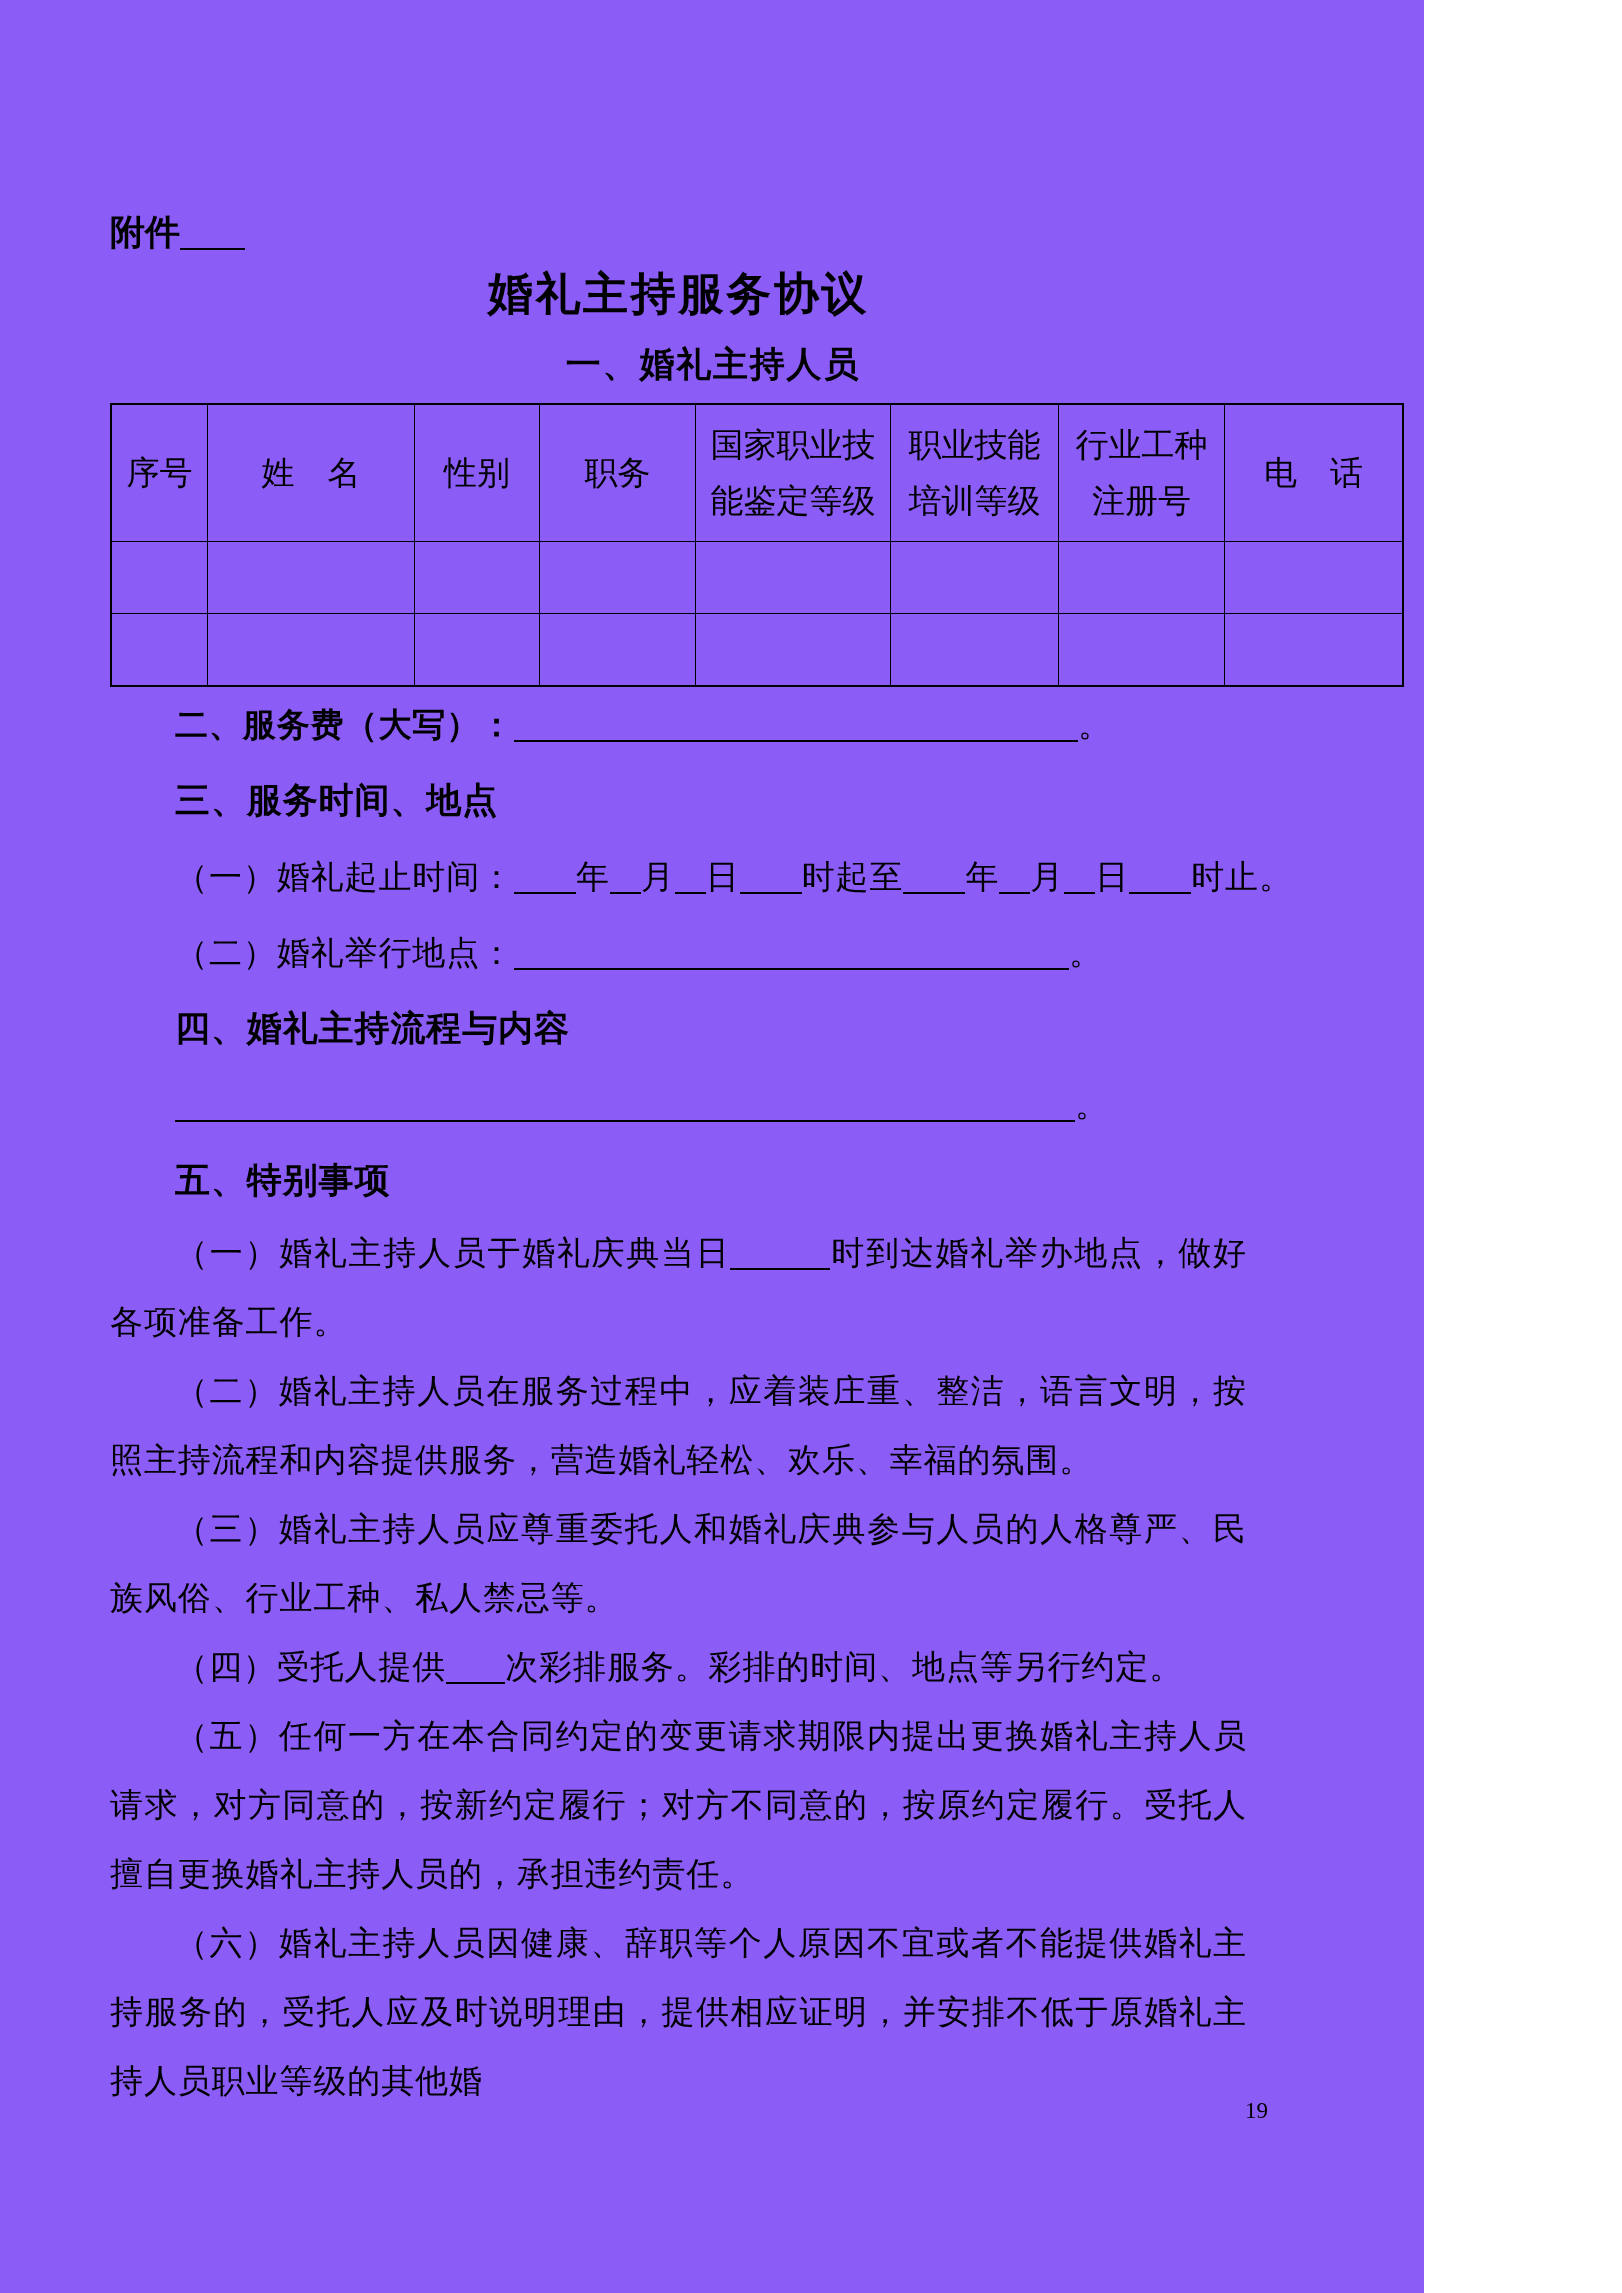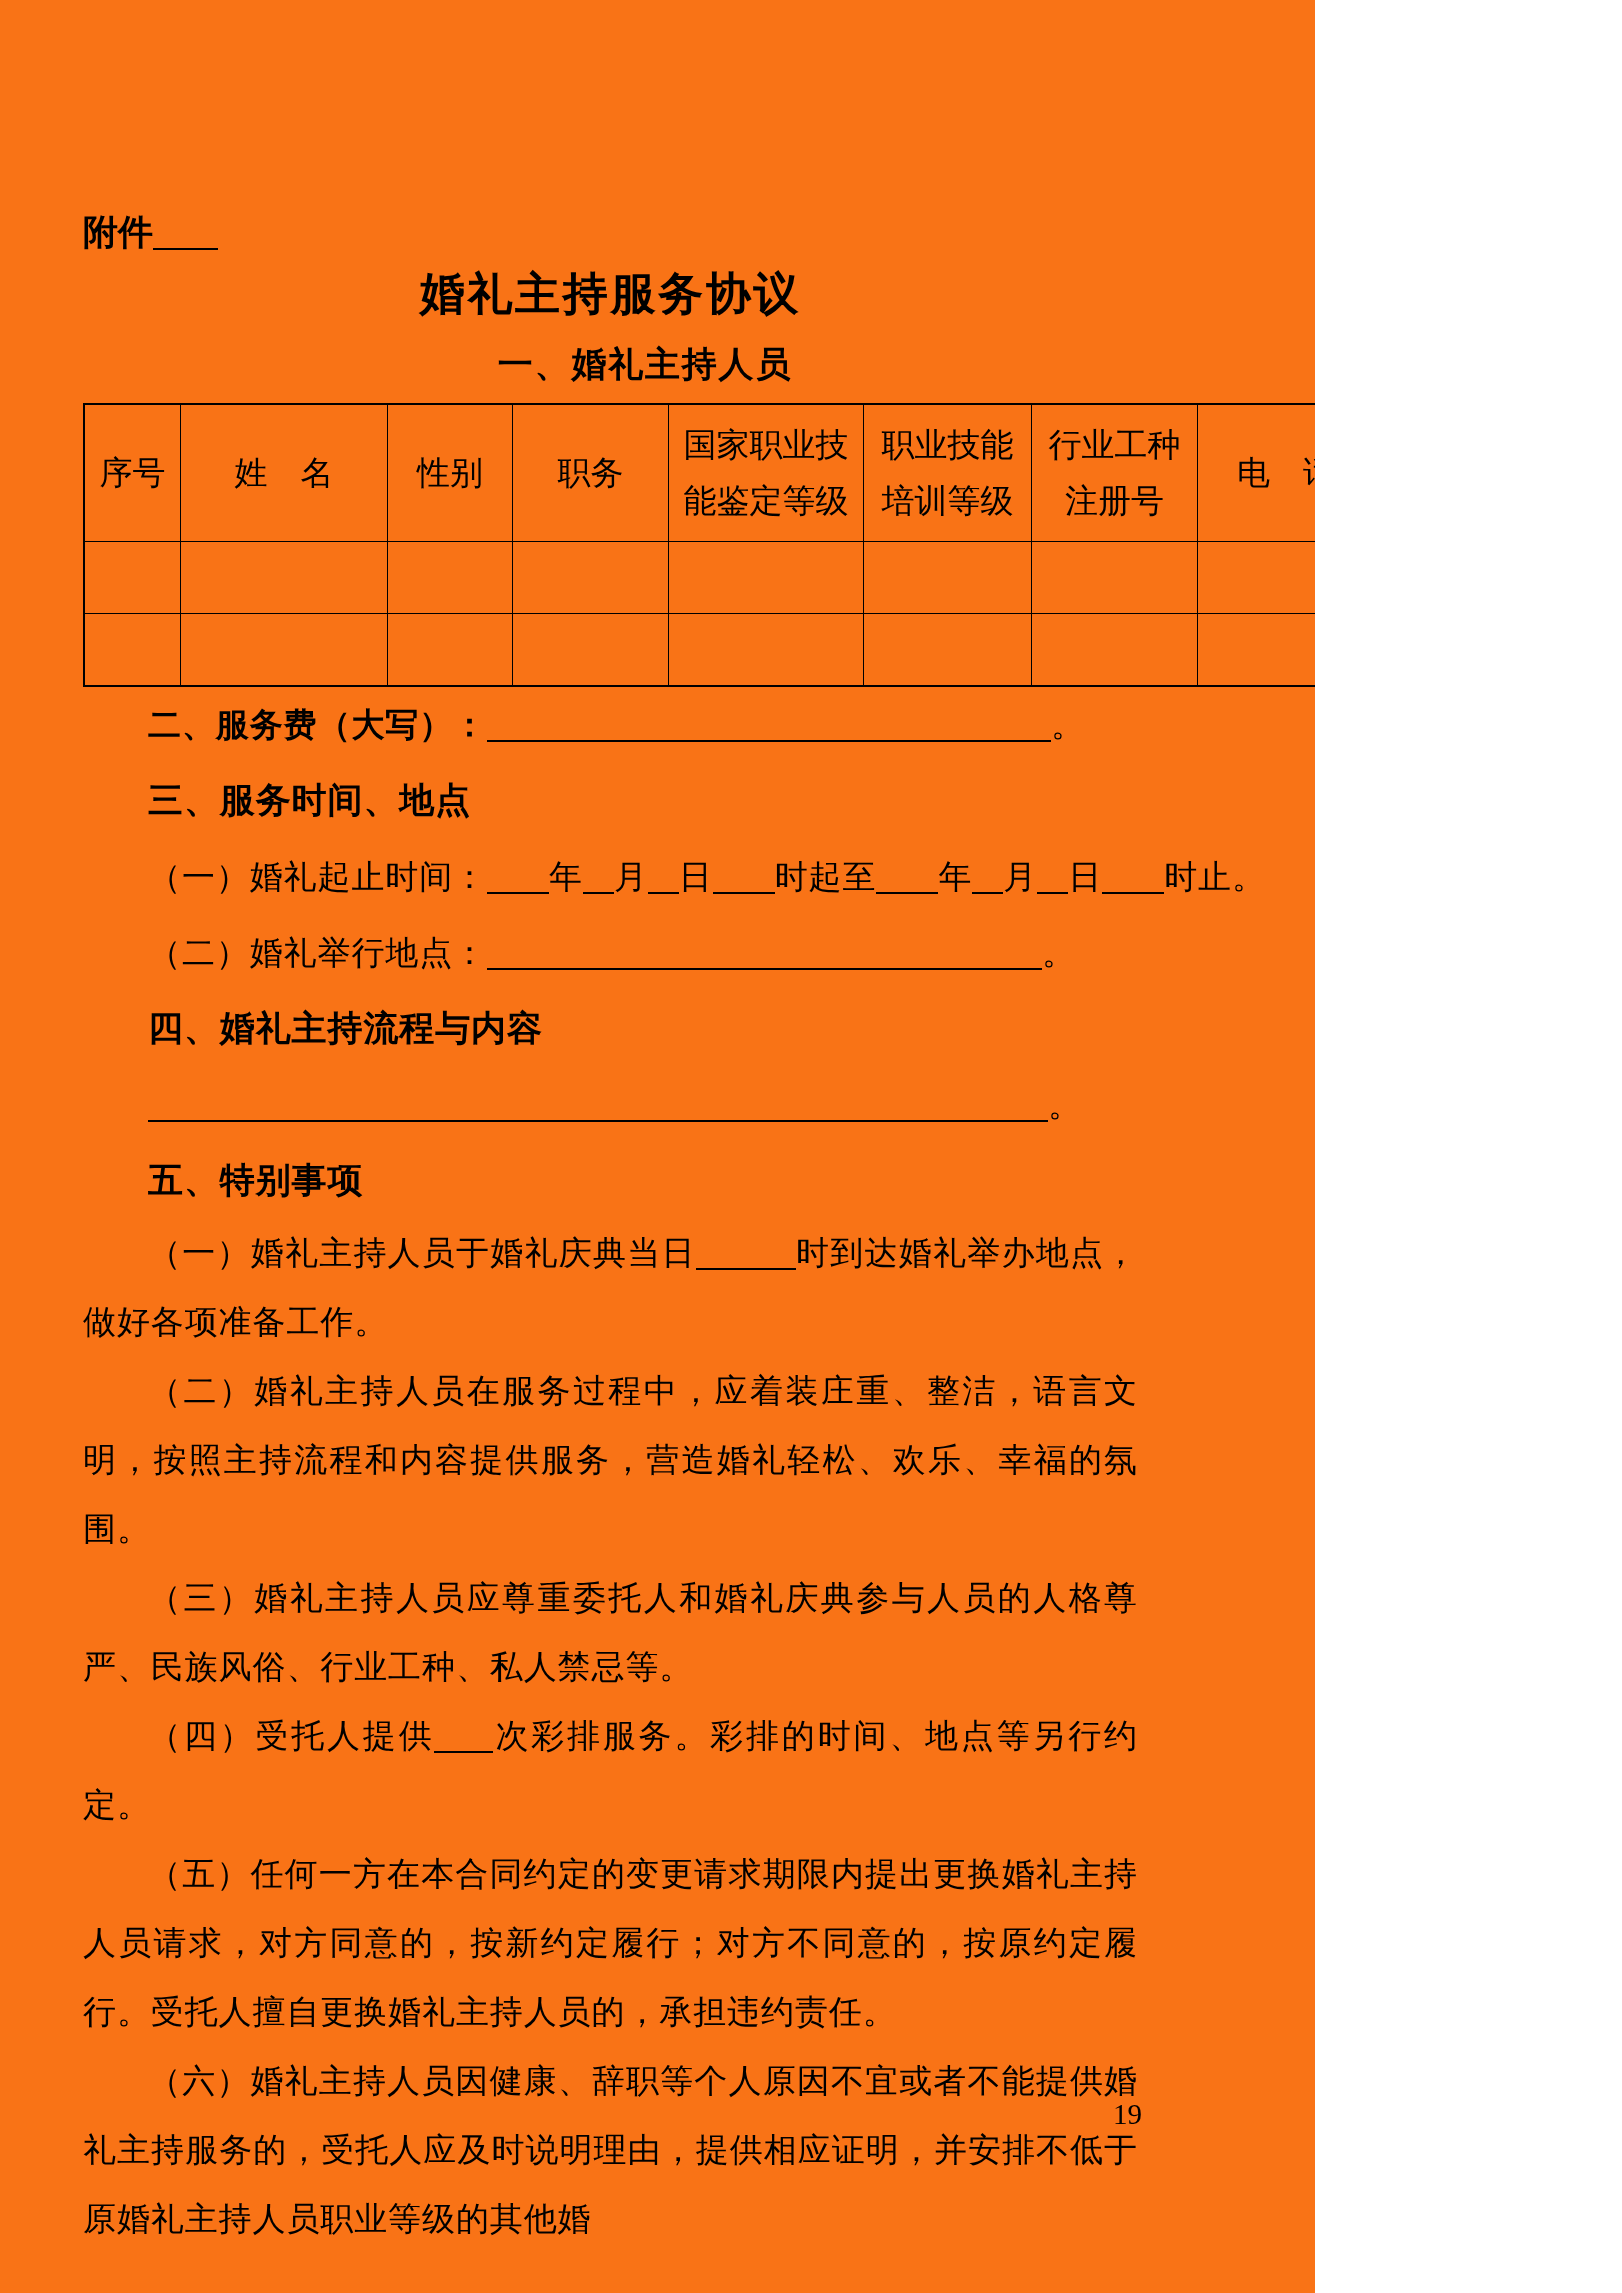--- a/index.html
+++ b/index.html
@@ -2,26 +2,26 @@
 <html style="font-size:14.5px"><head>
 <meta charset="utf-8">
 <style>
   html, body {
     margin: 0;
     padding: 0;
     background: #ffffff;
   }
   .page {
     position: relative;
-    width: 1315px;
+    width: 1424px;
     height: 2294px;
-    background: #f97316;
+    background: #8b5cf6;
     color: #000000;
     box-sizing: border-box;
-    padding: 205px 177px 0 83px;
+    padding: 205px 177px 0 110px;
     font-family: "Liberation Serif", "DejaVu Serif", serif;
     overflow: hidden;
   }
   .attach {
     font-size: 35px;
     font-weight: bold;
     line-height: 55px;
     white-space: nowrap;
   }
   .title {
@@ -82,23 +82,23 @@
     text-indent: 65px;
   }
   .blank {
     display: inline-block;
     height: 0;
     border-bottom: 2.7px solid #000;
     vertical-align: -5.5px;
   }
   .pageno {
     position: absolute;
-    right: 173px;
+    right: 156px;
     top: 2098px;
-    font-size: 29px;
+    font-size: 23px;
   }
 </style>
 </head>
 <body>
 
 <div class="page">
 
   <div class="attach">
     <span>附件</span><span class="blank" style="width: 65px;"></span>
   </div>

